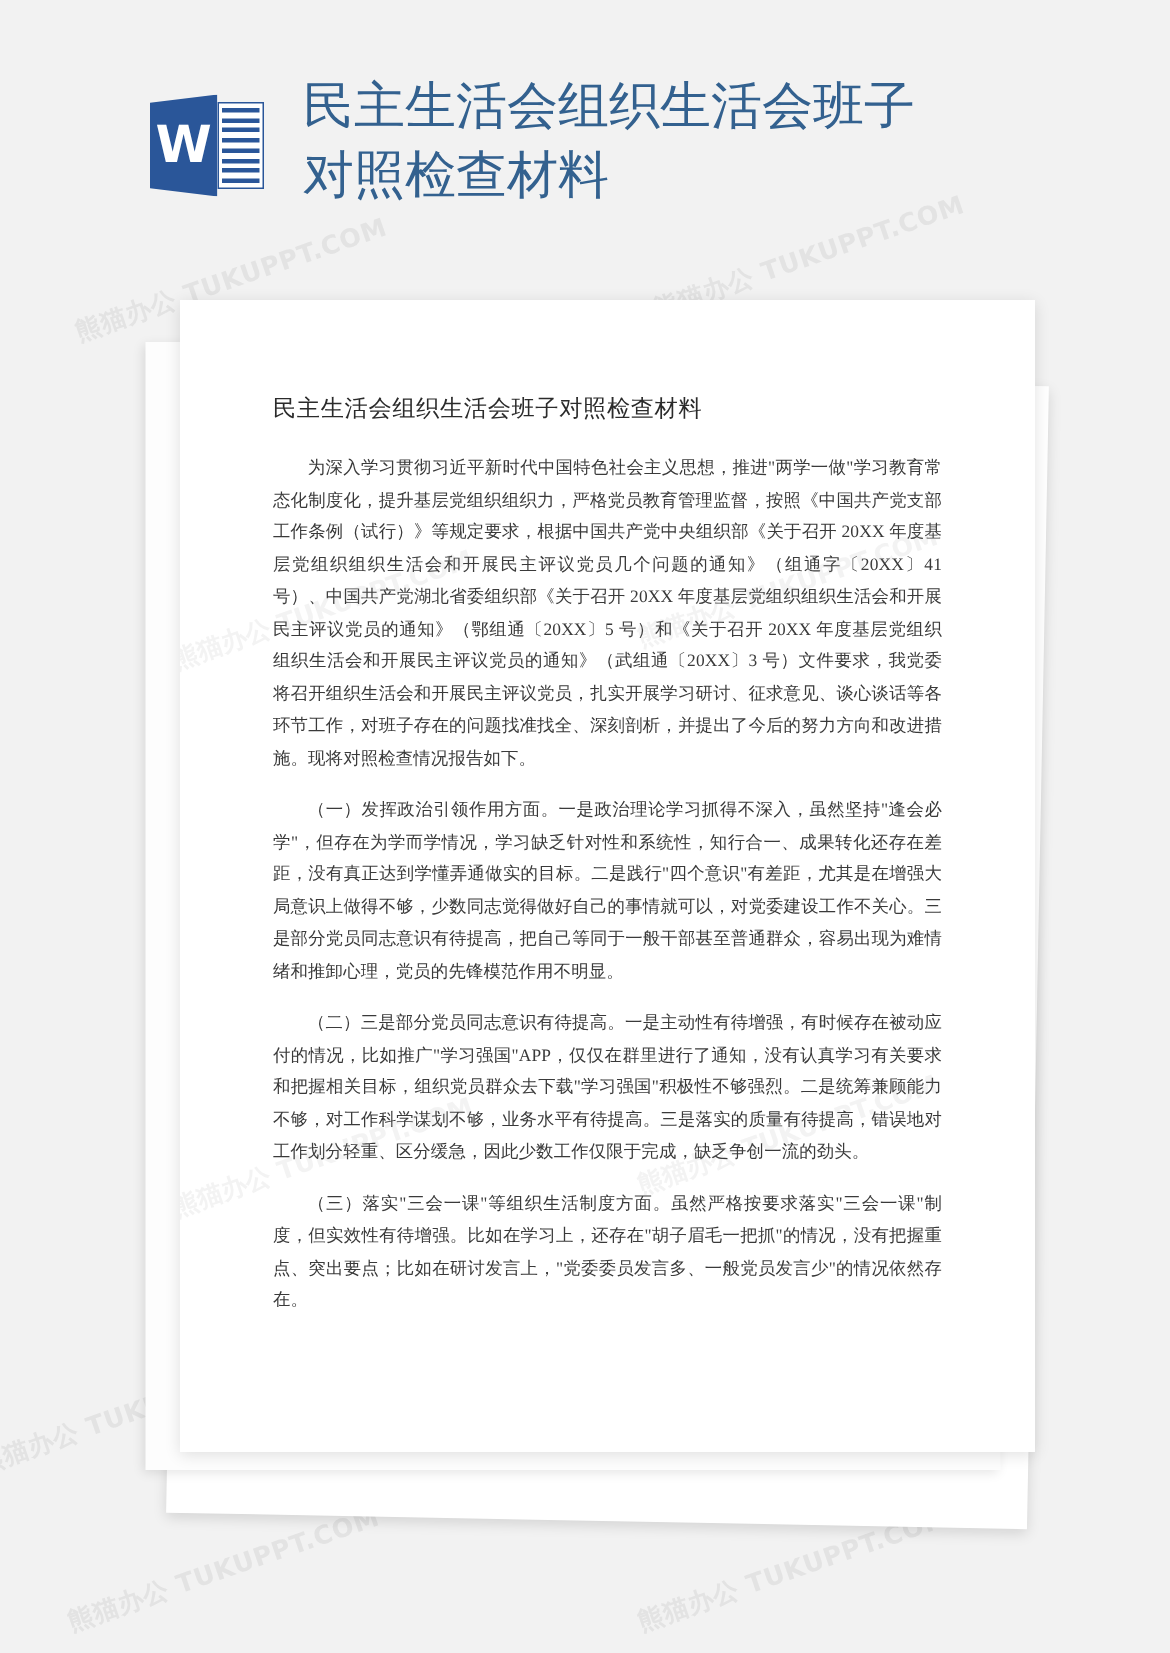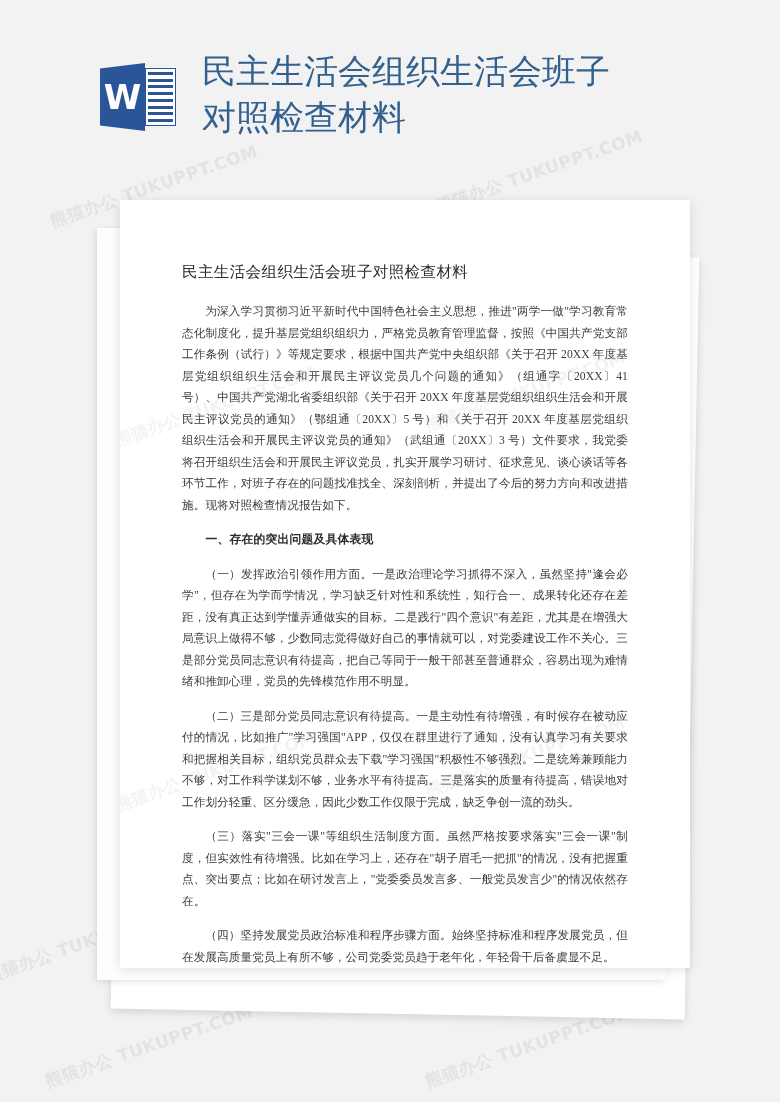--- a/index.html
+++ b/index.html
@@ -212,24 +212,22 @@
 </div>
 
 <div class="sheet-back-rot"></div>
 <div class="sheet-back-left"></div>
 
 <div class="sheet-main">
   <div class="doc-body">
     <h1 class="doc-title">民主生活会组织生活会班子对照检查材料</h1>
 
     <p class="para">为深入学习贯彻习近平新时代中国特色社会主义思想，推进"两学一做"学习教育常态化制度化，提升基层党组织组织力，严格党员教育管理监督，按照《中国共产党支部工作条例（试行）》等规定要求，根据中国共产党中央组织部《关于召开 20XX 年度基层党组织组织生活会和开展民主评议党员几个问题的通知》（组通字〔20XX〕41 号）、中国共产党湖北省委组织部《关于召开 20XX 年度基层党组织组织生活会和开展民主评议党员的通知》（鄂组通〔20XX〕5 号）和《关于召开 20XX 年度基层党组织组织生活会和开展民主评议党员的通知》（武组通〔20XX〕3 号）文件要求，我党委将召开组织生活会和开展民主评议党员，扎实开展学习研讨、征求意见、谈心谈话等各环节工作，对班子存在的问题找准找全、深刻剖析，并提出了今后的努力方向和改进措施。现将对照检查情况报告如下。</p>
-    <p class="heading">一、存在的突出问题及具体表现</p>
     <p class="para">（一）发挥政治引领作用方面。一是政治理论学习抓得不深入，虽然坚持"逢会必学"，但存在为学而学情况，学习缺乏针对性和系统性，知行合一、成果转化还存在差距，没有真正达到学懂弄通做实的目标。二是践行"四个意识"有差距，尤其是在增强大局意识上做得不够，少数同志觉得做好自己的事情就可以，对党委建设工作不关心。三是部分党员同志意识有待提高，把自己等同于一般干部甚至普通群众，容易出现为难情绪和推卸心理，党员的先锋模范作用不明显。</p>
     <p class="para">（二）三是部分党员同志意识有待提高。一是主动性有待增强，有时候存在被动应付的情况，比如推广"学习强国"APP，仅仅在群里进行了通知，没有认真学习有关要求和把握相关目标，组织党员群众去下载"学习强国"积极性不够强烈。二是统筹兼顾能力不够，对工作科学谋划不够，业务水平有待提高。三是落实的质量有待提高，错误地对工作划分轻重、区分缓急，因此少数工作仅限于完成，缺乏争创一流的劲头。</p>
     <p class="para">（三）落实"三会一课"等组织生活制度方面。虽然严格按要求落实"三会一课"制度，但实效性有待增强。比如在学习上，还存在"胡子眉毛一把抓"的情况，没有把握重点、突出要点；比如在研讨发言上，"党委委员发言多、一般党员发言少"的情况依然存在。</p>
-    <p class="para">（四）坚持发展党员政治标准和程序步骤方面。始终坚持标准和程序发展党员，但在发展高质量党员上有所不够，公司党委党员趋于老年化，年轻骨干后备虞显不足。</p>
   </div>
 
   <span class="sheet-wm" style="left:-10px; top:195px; font-size:17px;">熊猫办公 TUKUPPT.COM</span>
   <span class="sheet-wm" style="left:300px; top:180px; font-size:17px;">熊猫办公 TUKUPPT.COM</span>
   <span class="sheet-wm" style="left:-10px; top:560px; font-size:17px;">熊猫办公 TUKUPPT.COM</span>
   <span class="sheet-wm" style="left:300px; top:545px; font-size:17px;">熊猫办公 TUKUPPT.COM</span>
 </div>
 
 </body></html>

